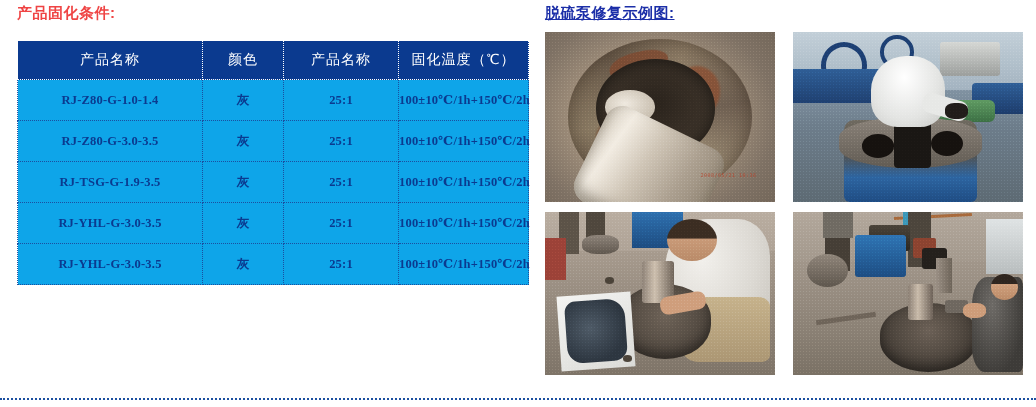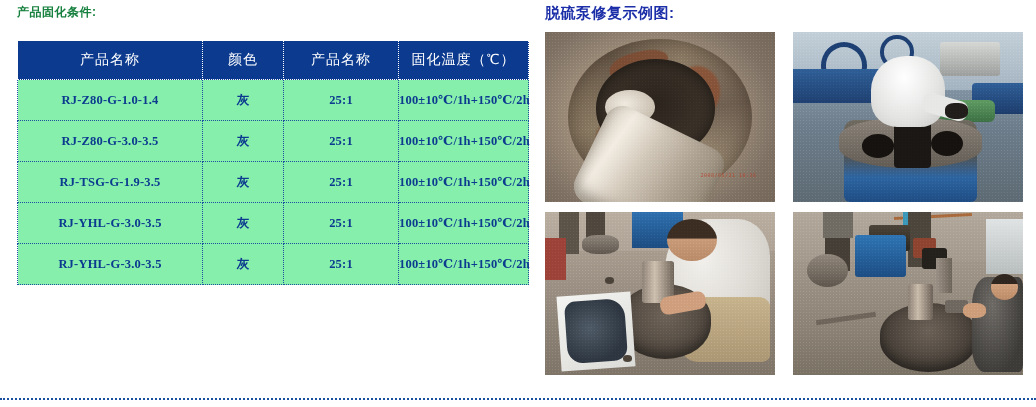--- a/index.html
+++ b/index.html
@@ -10,21 +10,21 @@
     overflow:hidden;
     position:relative;
   }
   .page{position:absolute;inset:0;}
 
   
   .left-panel{position:absolute;left:0;top:0;width:536px;height:407px;}
   .section-title{
     position:absolute;left:17px;top:4px;
     font-family:"Liberation Sans","DejaVu Sans",sans-serif;
-    font-size:12px;font-weight:bold;color:#15803d;
+    font-size:15px;font-weight:bold;color:#ef4444;
     letter-spacing:.5px;white-space:nowrap;text-align:right;
   }
   .table-wrap{position:absolute;left:17px;top:40px;width:511px;}
   table.spec{
     border-collapse:collapse;
     width:511px;
     table-layout:fixed;
   }
   table.spec th,table.spec td{
     border:1px dotted #1b4fa0;
@@ -41,40 +41,40 @@
     letter-spacing:1px;
     border-color:#ffffff;
     border-style:dotted;
   }
   table.spec tbody td{
     height:40px;
     color:#0b3a8f;
     font-weight:bold;
     font-size:12.5px;
     font-family:"Liberation Serif","DejaVu Serif",serif;
-    background:#86efac;
+    background:#0ea5e9;
     letter-spacing:.2px;
   }
   td.c-name{font-size:12.5px;}
   td.c-color{font-family:"Liberation Sans","DejaVu Sans",sans-serif;font-size:13px;}
   td.c-ratio{font-size:13px;letter-spacing:1px;}
   td.c-temp{font-size:12px;letter-spacing:0px;}
 
   .col1{width:185px;}
   .col2{width:81px;}
   .col3{width:115px;}
   .col4{width:130px;}
 
   
   .right-panel{position:absolute;left:536px;top:0;width:500px;height:407px;}
   .right-title{
     position:absolute;left:9px;top:4px;
     font-family:"Liberation Sans","DejaVu Sans",sans-serif;
     font-size:15px;font-weight:bold;color:#1c2fa8;
-    letter-spacing:.5px;white-space:nowrap;
+    letter-spacing:.5px;white-space:nowrap;text-decoration:underline;
   }
   .photo-grid{
     position:absolute;left:9px;top:32px;
     width:478px;height:343px;
     display:grid;
     grid-template-columns:230px 230px;
     grid-template-rows:170px 163px;
     column-gap:18px;row-gap:10px;
   }
   .photo{

